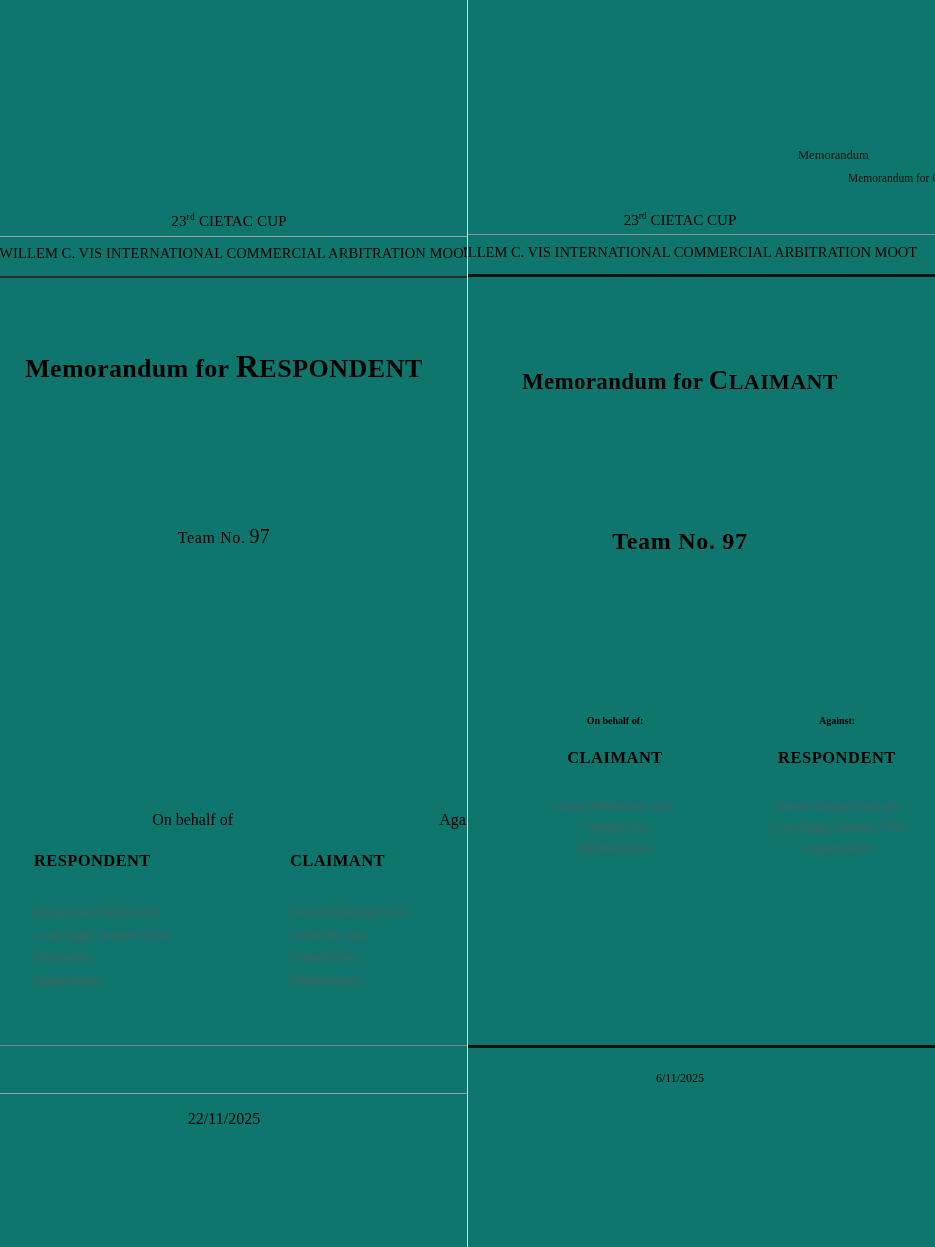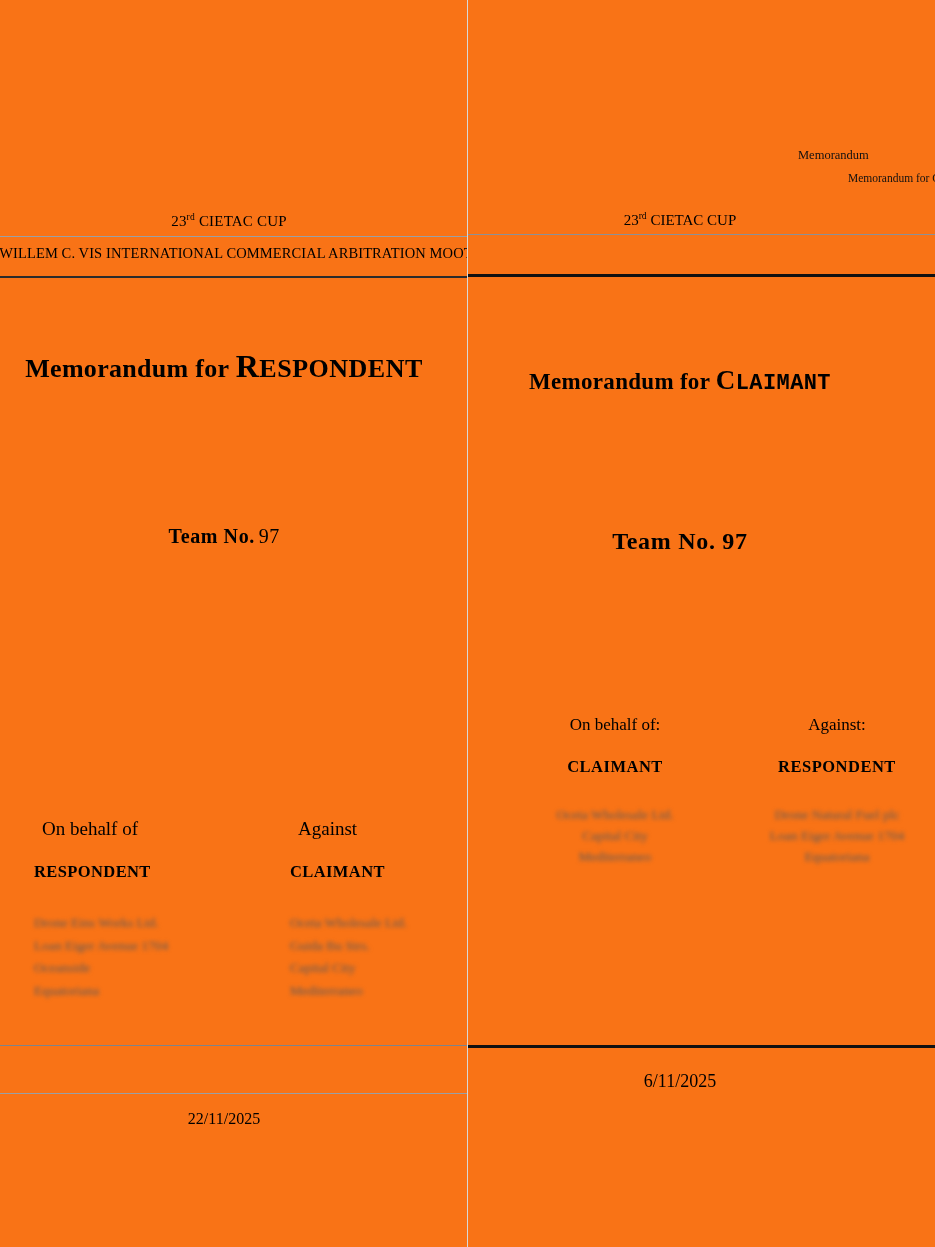--- a/index.html
+++ b/index.html
@@ -11,21 +11,21 @@
     width: 935px;
     height: 1247px;
     position: relative;
     overflow: hidden;
     font-family: "Liberation Serif", serif;
     color: #000000;
   }
 
   .page {
     position: absolute;
-    background: #f97316;
+    background: #0f766e;
   }
 
   
   #doc-left {
     left: -10px;
     top: 0;
     width: 478px;
     height: 1247px;
   }
   #doc-left .inner {
@@ -98,22 +98,22 @@
 
   .team-left {
     position: absolute;
     left: 0;
     top: 525px;
     width: 468px;
     text-align: center;
     white-space: nowrap;
   }
   .team-left .lbl {
-    font-weight: bold;
-    font-size: 20px;
+    font-weight: normal;
+    font-size: 16px;
     letter-spacing: 0.6px;
     margin-top: 16px;
   }
   .team-left .num {
     font-size: 20px;
     letter-spacing: 0.3px;
   }
 
   .party-left-a {
     position: absolute;
@@ -121,22 +121,23 @@
     top: 810px;
     width: 200px;
   }
   .party-left-b {
     position: absolute;
     left: 300px;
     top: 810px;
     width: 200px;
   }
   .party-left-a .role, .party-left-b .role {
-    font-size: 19px;
-    margin: 8px;
+    font-size: 16px;
+    margin: 1px;
+    text-align: right;
   }
   .party-left-a .name, .party-left-b .name {
     font-size: 16.5px;
     font-weight: bold;
     letter-spacing: 0.4px;
     margin-top: 22px;
   }
   .addr-blur {
     margin-top: 30px;
     font-size: 13.5px;
@@ -243,21 +244,20 @@
     font-size: 23px;
     letter-spacing: 0.3px;
     white-space: nowrap;
   }
   .title-right .big {
     font-size: 27px;
     letter-spacing: 0.4px;
   }
   .title-right .big .sc {
     font-size: 22px;
-    font-family: Liberation Mono, monospace;
   }
 
   .team-right {
     position: absolute;
     left: 0;
     top: 528px;
     width: 424px;
     text-align: center;
     font-weight: bold;
     font-size: 24px;
@@ -273,21 +273,22 @@
     text-align: center;
   }
   .party-right-b {
     position: absolute;
     left: 264px;
     top: 715px;
     width: 210px;
     text-align: center;
   }
   .party-right-a .role, .party-right-b .role {
-    font-size: 17px;
+    font-size: 10px;
+    font-weight: bold;
   }
   .party-right-a .name, .party-right-b .name {
     font-size: 16.5px;
     font-weight: bold;
     letter-spacing: 0.5px;
     margin-top: 22px;
   }
   .addr-blur-c {
     margin-top: 27px;
     font-size: 13.5px;
@@ -305,21 +306,21 @@
     width: 467px;
     height: 3px;
     background: #111111;
   }
   .date-right {
     position: absolute;
     left: 0;
     top: 1071px;
     width: 424px;
     text-align: center;
-    font-size: 18px;
+    font-size: 12px;
   }
 
   .seam {
     position: absolute;
     left: 467px;
     top: 0;
     width: 1px;
     height: 1247px;
     background: #d8d8d8;
   }
@@ -368,20 +369,21 @@
 
 <div class="page" id="doc-right">
 
   <div class="topnote-left">Memorandum</div>
   <div class="topnote-right">Memorandum for C</div>
 
   <div class="rule-right-top"></div>
 
   <div class="hdr-right-line1"><span>23</span><sup>rd</sup><span> CIETAC CUP</span></div>
 
+  <div class="hdr-right-line2">ILLEM C. VIS INTERNATIONAL COMMERCIAL ARBITRATION MOOT</div>
 
   <div class="rule-right-bot"></div>
 
   <div class="title-right"><span>Memorandum for </span><span class="big"><span>C</span><span class="sc">LAIMANT</span></span></div>
 
   <div class="team-right">Team No. 97</div>
 
   <div class="party-right-a">
     <div class="role">On behalf of:</div>
     <div class="name">CLAIMANT</div>

